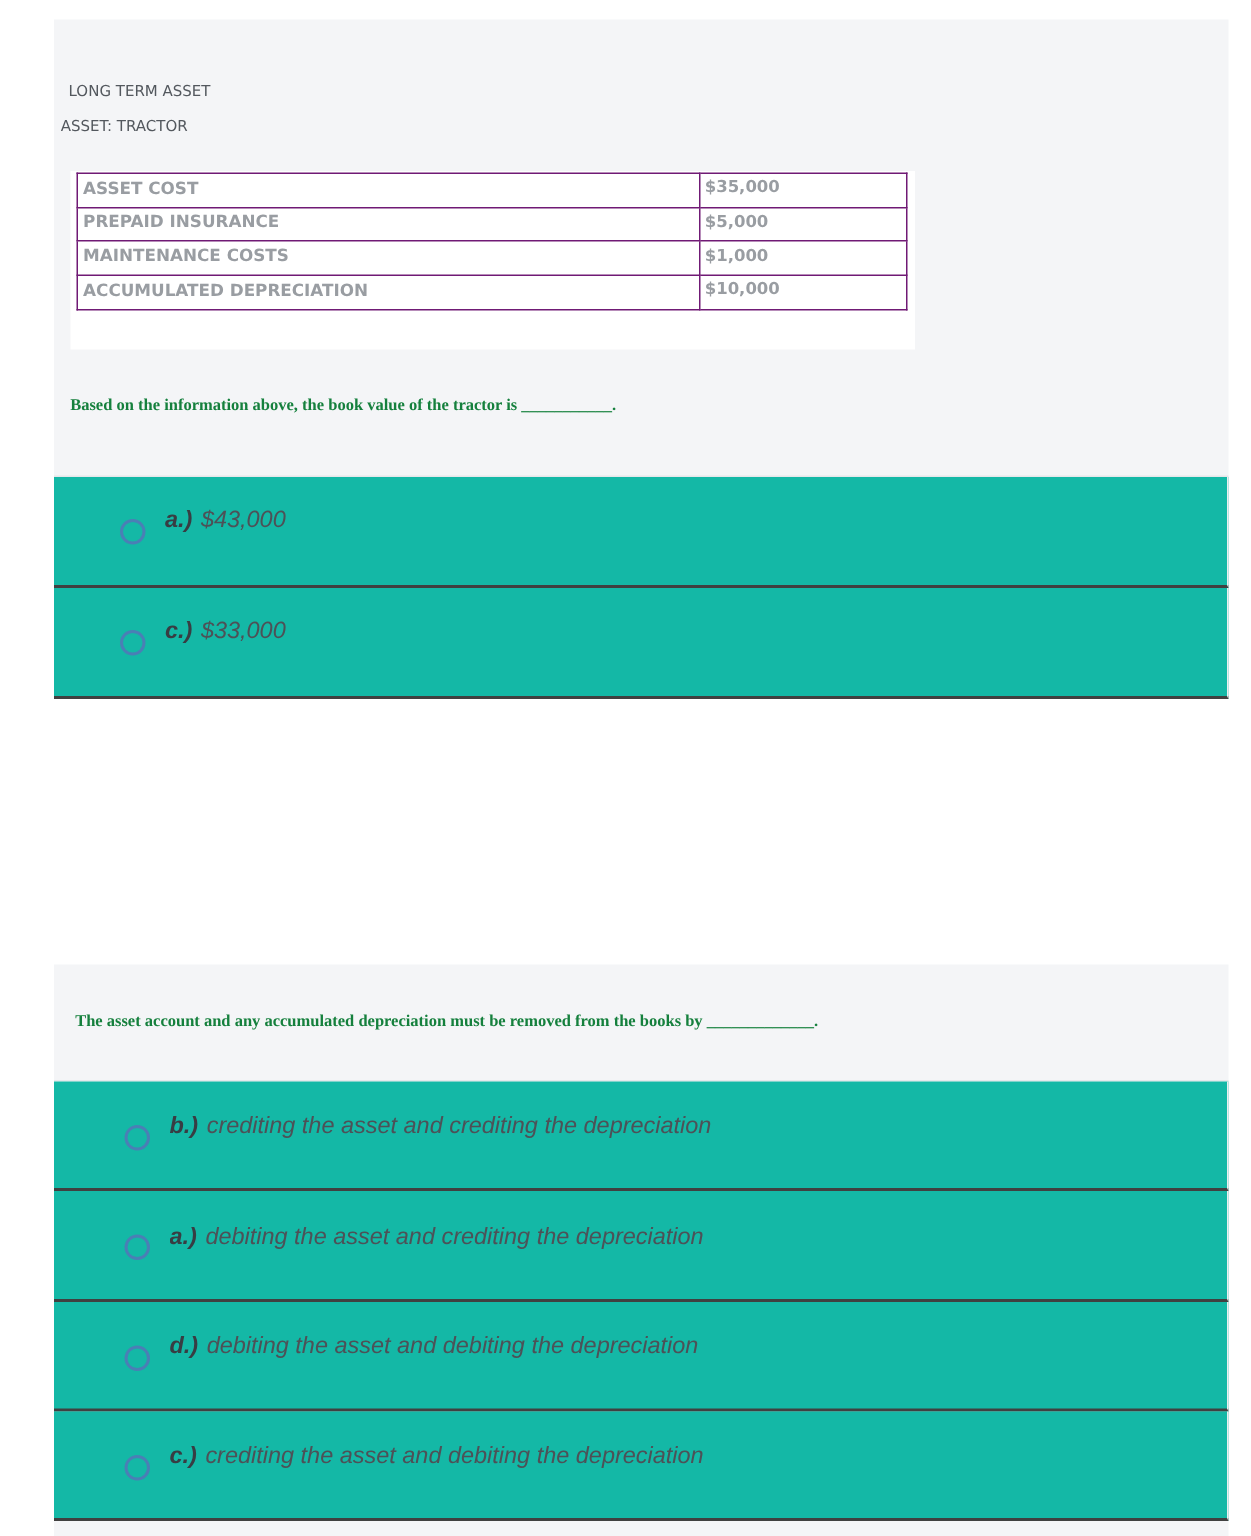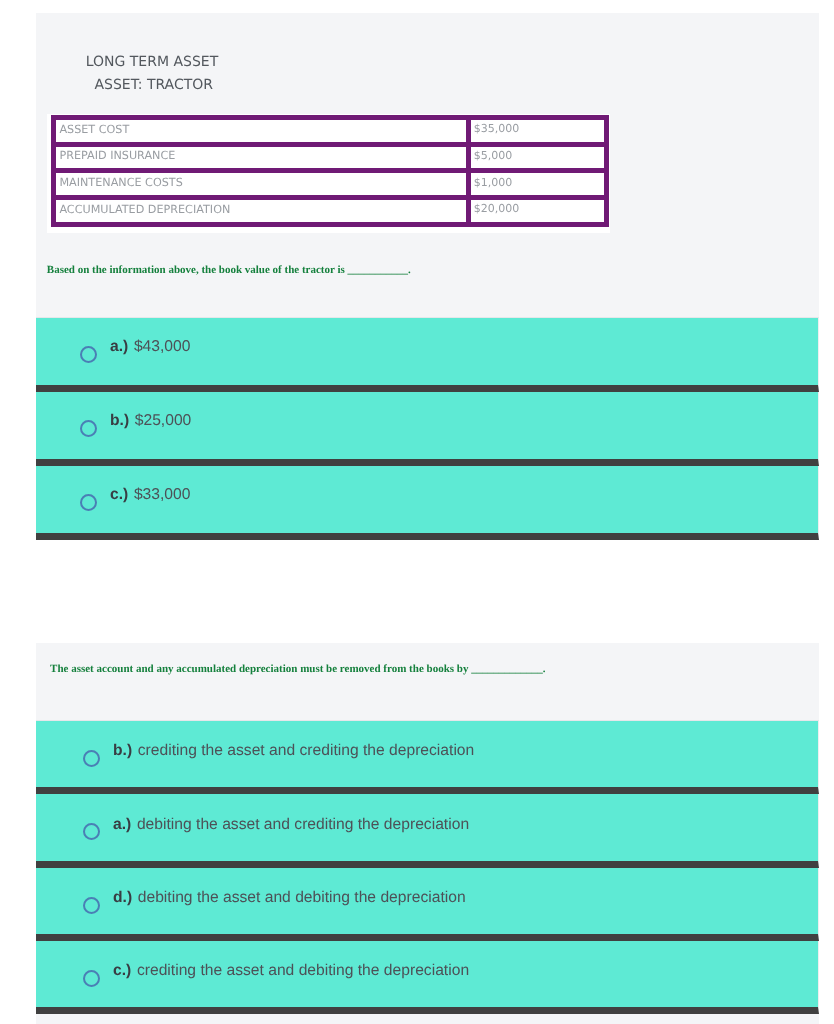--- a/index.html
+++ b/index.html
@@ -26,41 +26,40 @@
     background:#f4f5f7;
     border-bottom:1px solid #e6e7ea;
     box-sizing:border-box;
     position:relative;
   }
 
   
   .asset-title {
     position:absolute;
     font-family:"DejaVu Sans", sans-serif;
-    font-size:14px; font-weight:400; color:#53585e;
+    font-size:10px; font-weight:400; color:#53585e;
     line-height:14.5px;
     white-space:nowrap;
-    margin-left:40px;
   }
 
   .asset-card {
     position:absolute;
     background:#ffffff;
     box-sizing:border-box;
   }
   table.asset-table {
     position:absolute;
     border-collapse:collapse;
     table-layout:fixed;
   }
   table.asset-table td {
-    border:5px solid #701a75;
+    border:1px solid #701a75;
     padding:0;
     font-family:"DejaVu Sans", sans-serif;
-    font-size:11.2px; font-weight:400; color:#999da2;
+    font-size:11.2px; font-weight:700; color:#999da2;
     vertical-align:middle;
     white-space:nowrap;
     height:21.66px;
     line-height:21.66px;
   }
   table.asset-table td .pad {
     display:block; padding-left:3.5px;
     position:relative; top:-1.3px;
   }
   table.asset-table td.val { font-size:11px; }
@@ -73,23 +72,24 @@
     font-size:11px; font-weight:bold; color:#15803d;
     line-height:14.6px;
     white-space:nowrap;
   }
 
   
   .opt {
     position:relative;
     height:74px;
     box-sizing:border-box;
-    background:#5eead4;
-    border-bottom:7px solid #404040;
+    background:#14b8a6;
+    border-bottom:2px solid #404040;
     border-right:1px solid #edeef0;
+    font-style:italic;
   }
   .radio {
     position:absolute;
     width:17px; height:17px;
     border:2px solid #4a7fb5;
     border-radius:50%;
     box-sizing:border-box;
   }
   .optlabel {
     position:absolute;
@@ -113,21 +113,21 @@
 </head>
 <body>
 
 <div class="page">
 
   <div class="qblock" id="q1" style="top:12.8px;">
 
     <div class="qhead" style="height:305px;">
 
       <div class="asset-title" style="left:10.2px;top:42px;">LONG TERM ASSET</div>
-      <div class="asset-title" style="left:19px;top:65.5px;">ASSET: TRACTOR</div>
+      <div class="asset-title" style="left:5px;top:65.5px;">ASSET: TRACTOR</div>
 
       <div class="asset-card" style="left:11.1px;top:100.9px;width:563px;height:119.2px;">
         <table class="asset-table" style="left:4.3px;top:1.4px;width:553px;">
           <colgroup>
             <col style="width:415px">
             <col style="width:138px">
           </colgroup>
           <tbody>
             <tr>
               <td>
@@ -151,48 +151,44 @@
                 </td>
               <td class="val">
                   <span class="pad">$1,000</span>
                 </td>
             </tr>
             <tr>
               <td>
                   <span class="pad">ACCUMULATED DEPRECIATION</span>
                 </td>
               <td class="val">
-                  <span class="pad">$20,000</span>
+                  <span class="pad">$10,000</span>
                 </td>
             </tr>
           </tbody>
         </table>
       </div>
 
       <div class="qtext" style="left:11.3px;top:250px;">Based on the information above, the book value of the tractor is ___________.</div>
     </div>
 
     <div class="opt">
       <span class="radio"></span>
       <span class="optlabel"><b class="ltr">a.)</b> <span>$43,000</span></span>
     </div>
     <div class="opt">
       <span class="radio"></span>
-      <span class="optlabel"><b class="ltr">b.)</b> <span>$25,000</span></span>
-    </div>
-    <div class="opt">
-      <span class="radio"></span>
       <span class="optlabel"><b class="ltr">c.)</b> <span>$33,000</span></span>
     </div>
   </div>
 
   <div class="qblock" id="q2" style="top:643.3px;">
 
     <div class="qhead" style="height:77.9px;">
-      <div class="qtext" style="left:14.6px;top:19px;">The asset account and any accumulated depreciation must be removed from the books by _____________.</div>
+      <div class="qtext" style="left:14.6px;top:31px;">The asset account and any accumulated depreciation must be removed from the books by _____________.</div>
     </div>
 
     <div class="opt">
       <span class="radio"></span>
       <span class="optlabel"><b class="ltr">b.)</b> <span>crediting the asset and crediting the depreciation</span></span>
     </div>
     <div class="opt">
       <span class="radio"></span>
       <span class="optlabel"><b class="ltr">a.)</b> <span>debiting the asset and crediting the depreciation</span></span>
     </div>

